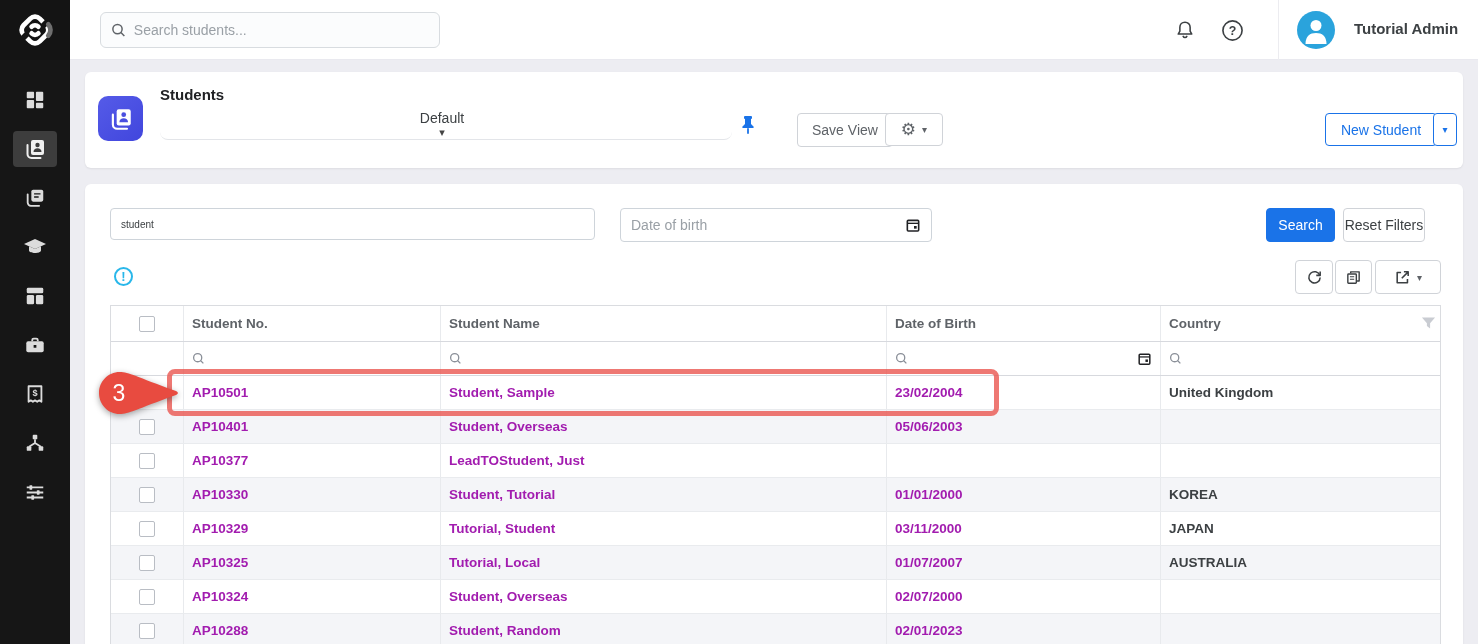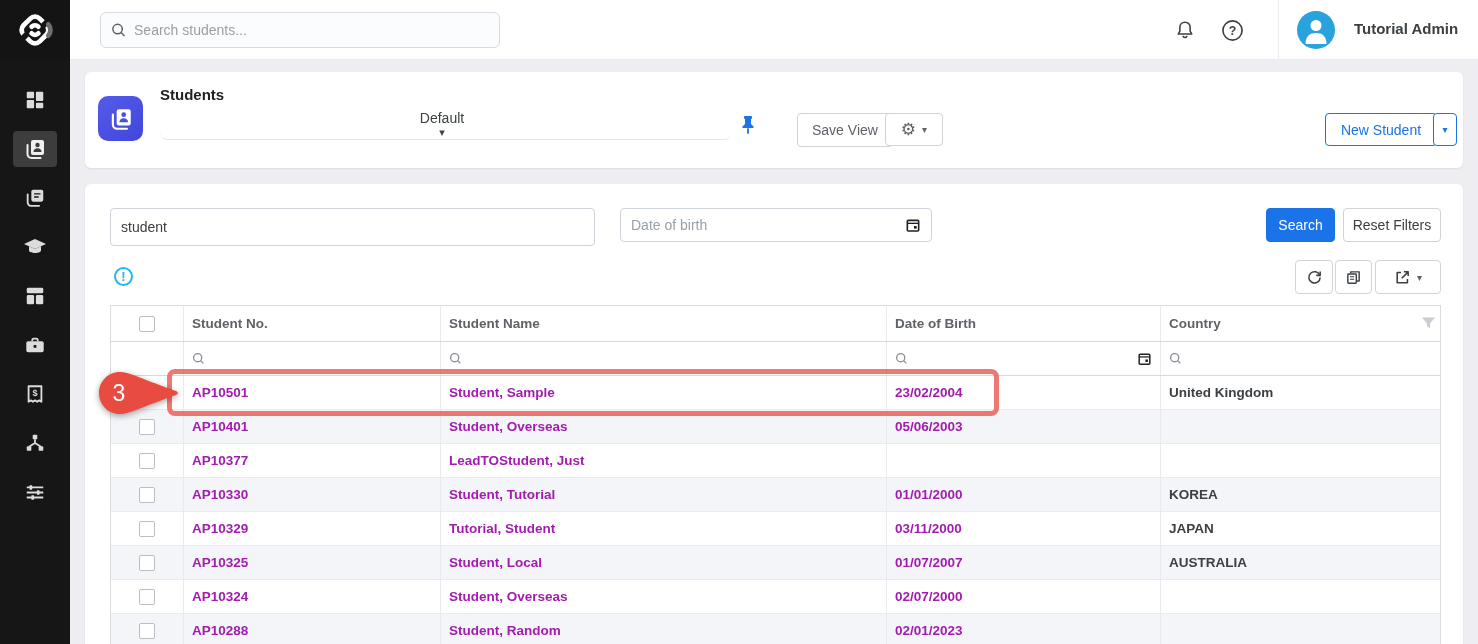--- a/index.html
+++ b/index.html
@@ -4,21 +4,21 @@
 <style>
   * { margin:0; padding:0; box-sizing:border-box; }
   html,body { width:1478px; height:644px; overflow:hidden; background:#ededf2;
     font-family:"Liberation Sans", sans-serif; }
 
   
   .topbar { position:absolute; left:0; top:0; width:1478px; height:60px; background:#fff;
     border-bottom:1px solid #e9e9ef; z-index:5; }
   .logo { position:absolute; left:0; top:0; width:70px; height:60px; background:#141414;
     display:flex; align-items:center; justify-content:center; }
-  .search-box { position:absolute; left:100px; top:12px; width:400px; height:36px;
+  .search-box { position:absolute; left:100px; top:12px; width:340px; height:36px;
     border:1px solid #d8dce0; border-radius:6px; background:#fbfcfd; display:flex; align-items:center; padding:0 10px; }
   .search-box input { border:none; outline:none; background:transparent; font-size:14px; color:#3c4043;
     width:100%; margin-left:8px; font-family:"Liberation Sans", sans-serif; }
   .search-box input::placeholder { color:#9aa0a6; }
   .tb-icon-btn { position:absolute; top:16px; width:28px; height:28px; display:flex; align-items:center;
     justify-content:center; cursor:pointer; background:none; border:none; }
   .tb-divider { position:absolute; left:1278px; top:0; width:1px; height:60px; background:#ececf0; }
   .avatar { position:absolute; left:1297px; top:11px; width:38px; height:38px; border-radius:50%;
     background:#2aa3dc; overflow:hidden; }
   .user-name { position:absolute; left:1354px; top:20px; font-size:15px; font-weight:700; color:#3c4043; }
@@ -53,30 +53,30 @@
   .btn-blue { background:#1a73e8; border:1px solid #1a73e8; color:#ffffff; }
   .save-view { position:absolute; left:712px; top:41px; height:33px; padding:16px 14px; }
   .gear-btn { position:absolute; left:800px; top:41px; height:33px; width:58px; gap:6px; }
   .gear-glyph { font-size:17px; color:#5f6368; line-height:1; }
   .caret-sm { font-size:10px; color:#5f6368; }
   .new-student { position:absolute; left:1240px; top:41px; height:33px; width:112px; }
   .new-student-caret { position:absolute; left:1348px; top:41px; height:33px; width:24px; }
   .caret-blue { font-size:10px; color:#1a73e8; }
 
   
-  .flt-input { position:absolute; height:38px; border:1px solid #ced4da; border-radius:4px; font-size:14px;
+  .flt-input { position:absolute; height:32px; border:1px solid #ced4da; border-radius:4px; font-size:10px;
     color:#3c4043; padding:0 10px; outline:none; font-family:"Liberation Sans", sans-serif; background:#fff; }
   .flt-keyword { left:25px; top:24px; width:485px; }
   .date-wrap { position:absolute; left:535px; top:24px; width:312px; height:34px; border:1px solid #ced4da;
     border-radius:4px; display:flex; align-items:center; padding:0 10px; background:#fff; }
   .date-wrap input { border:none; outline:none; flex:1; font-size:14px; color:#3c4043; background:transparent;
     font-family:"Liberation Sans", sans-serif; }
   .date-wrap input::placeholder { color:#9aa0a6; }
   .search-btn { position:absolute; left:1181px; top:24px; width:69px; height:34px; }
-  .reset-btn { position:absolute; left:1258px; top:24px; width:98px; height:34px; color:#3c4043; }
+  .reset-btn { position:absolute; left:1258px; top:24px; width:82px; height:34px; color:#3c4043; }
   .info-icon { position:absolute; left:29px; top:83px; width:19px; height:19px; border:2px solid #29b7ea;
     border-radius:50%; color:#29b7ea; font-size:13px; font-weight:700; text-align:center; line-height:15px;
     cursor:pointer; }
   .tool-btn { position:absolute; top:76px; height:34px; background:#fff; border:1px solid #d0d3d8;
     border-radius:4px; cursor:pointer; display:flex; align-items:center; justify-content:center; gap:6px; }
   .tool-refresh { left:1210px; width:38px; }
   .tool-copy { left:1250px; width:37px; }
   .tool-export { left:1290px; width:66px; }
 
   
@@ -434,21 +434,21 @@
           </div>
         </div>
         <div class="trow alt">
           <div class="cell c0">
             <span class="cb"></span>
           </div>
           <div class="cell c1">
             <a>AP10325</a>
           </div>
           <div class="cell c2">
-            <a>Student, Local</a>
+            <a>Tutorial, Local</a>
           </div>
           <div class="cell c3">
             <a>01/07/2007</a>
           </div>
           <div class="cell c4">
             <span class="country-txt">AUSTRALIA</span>
           </div>
         </div>
         <div class="trow">
           <div class="cell c0">

